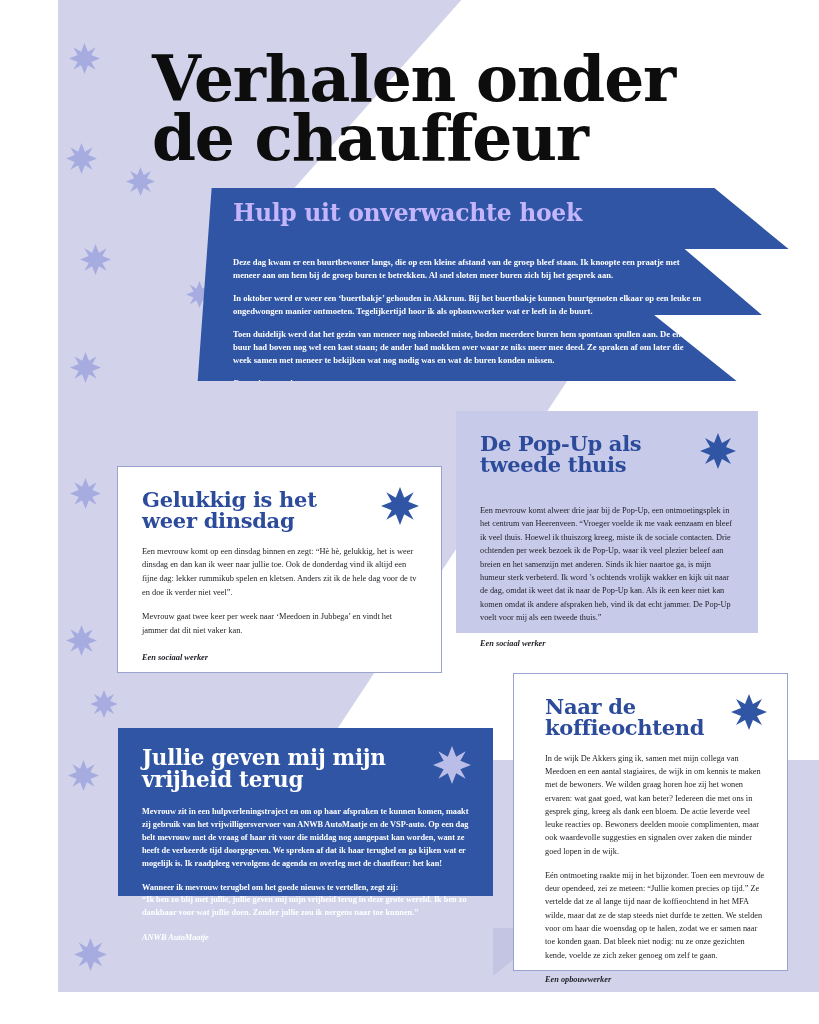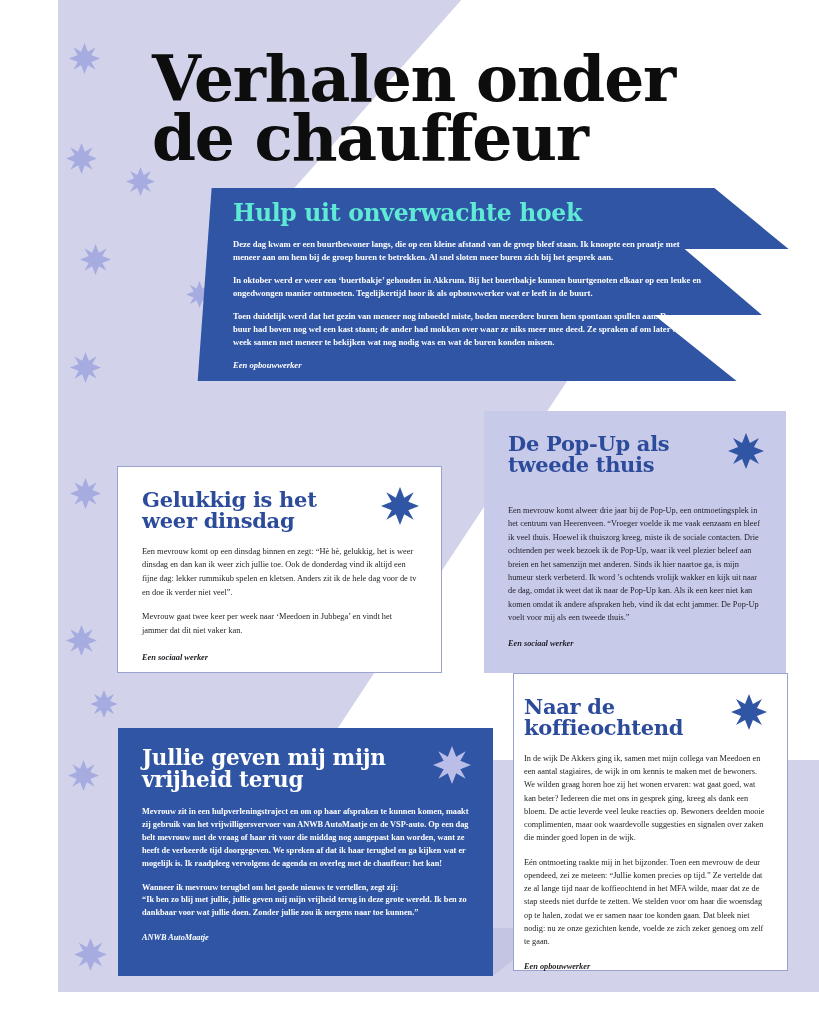--- a/index.html
+++ b/index.html
@@ -94,39 +94,39 @@
       74.0% 63.5%,
       87.0% 96.5%,
       2.0% 96.5%
     );
   }
   .tree-inner{
     position:absolute;
     left:48px; top:14px; width:450px;
   }
   .tree-card .card-title{
-    color:#5eead4;
+    color:#c4b5fd;
     font-size:23.5px;
-    margin:0 0 12px 0;
+    margin:0 0 30px 0;
   }
   .tree-card .body{
     color:#ffffff;
     font-family:"Liberation Serif", serif;
     font-weight:700;
     font-size:8.6px;
     line-height:1.52;
     width:470px;
   }
   .tree-card .body p{margin-bottom:10px;}
 
   
   .popup-card{
     position:absolute;
-    left:484px; top:411px;
-    width:302px; height:262px;
+    left:456px; top:411px;
+    width:302px; height:222px;
     background:#c8caea;
     z-index:4;
     padding:22px 24px 0 24px;
     box-sizing:border-box;
   }
   .popup-card .card-title{
     color:#2c4b9b;
     font-size:21px;
     margin:0 0 13px 0;
     width:200px;
@@ -162,21 +162,21 @@
     font-family:"Liberation Serif", serif;
     font-size:8.4px;
     line-height:1.62;
   }
   .dinsdag-card .attrib{margin-top:14px;font-size:8.4px;}
 
   
   .vrijheid-card{
     position:absolute;
     left:118px; top:728px;
-    width:375px; height:248px;
+    width:375px; height:168px;
     background:#2f55a4;
     z-index:6;
     padding:19px 22px 0 24px;
     box-sizing:border-box;
   }
   .vrijheid-card .card-title{
     color:#ffffff;
     font-size:21.5px;
     margin:0 0 15px 0;
     width:265px;
@@ -200,21 +200,21 @@
 
   
   .koffie-card{
     position:absolute;
     left:513px; top:673px;
     width:275px; height:298px;
     background:#ffffff;
     border:1px solid #9aa3cf;
     box-sizing:border-box;
     z-index:6;
-    padding:22px 22px 0 10px;
+    padding:22px 22px 0 31px;
   }
   .koffie-card .card-title{
     color:#2c4b9b;
     font-size:21px;
     margin:0 0 13px 0;
     width:180px;
   }
   .koffie-card .body{
     color:#1d1d23;
     font-family:"Liberation Serif", serif;
@@ -277,21 +277,21 @@
     </div>
   </div>
 
   <div class="dinsdag-card">
     <div class="star deep card-star" style="right:22px;top:20px;width:38px;height:38px;"></div>
     <div class="card-title">
       <span>Gelukkig is het</span><br>
       <span>weer dinsdag</span>
     </div>
     <div class="body">
-      <p>Een mevrouw komt op een dinsdag binnen en zegt: “Hè hè, gelukkig, het is weer dinsdag en dan kan ik weer zich jullie toe. Ook de donderdag vind ik altijd een fijne dag: lekker rummikub spelen en kletsen. Anders zit ik de hele dag voor de tv en doe ik verder niet veel”.</p>
+      <p>Een mevrouw komt op een dinsdag binnen en zegt: “Hè hè, gelukkig, het is weer dinsdag en dan kan ik weer naar jullie toe. Ook de donderdag vind ik altijd een fijne dag: lekker rummikub spelen en kletsen. Anders zit ik de hele dag voor de tv en doe ik verder niet veel”.</p>
       <p>Mevrouw gaat twee keer per week naar ‘Meedoen in Jubbega’ en vindt het jammer dat dit niet vaker kan.</p>
       <p class="attrib">Een sociaal werker</p>
     </div>
   </div>
 
   <div class="vrijheid-foot"></div>
   <div class="vrijheid-card">
     <div class="star pale card-star" style="right:22px;top:18px;width:38px;height:38px;"></div>
     <div class="card-title">
       <span>Jullie geven mij mijn</span><br>

